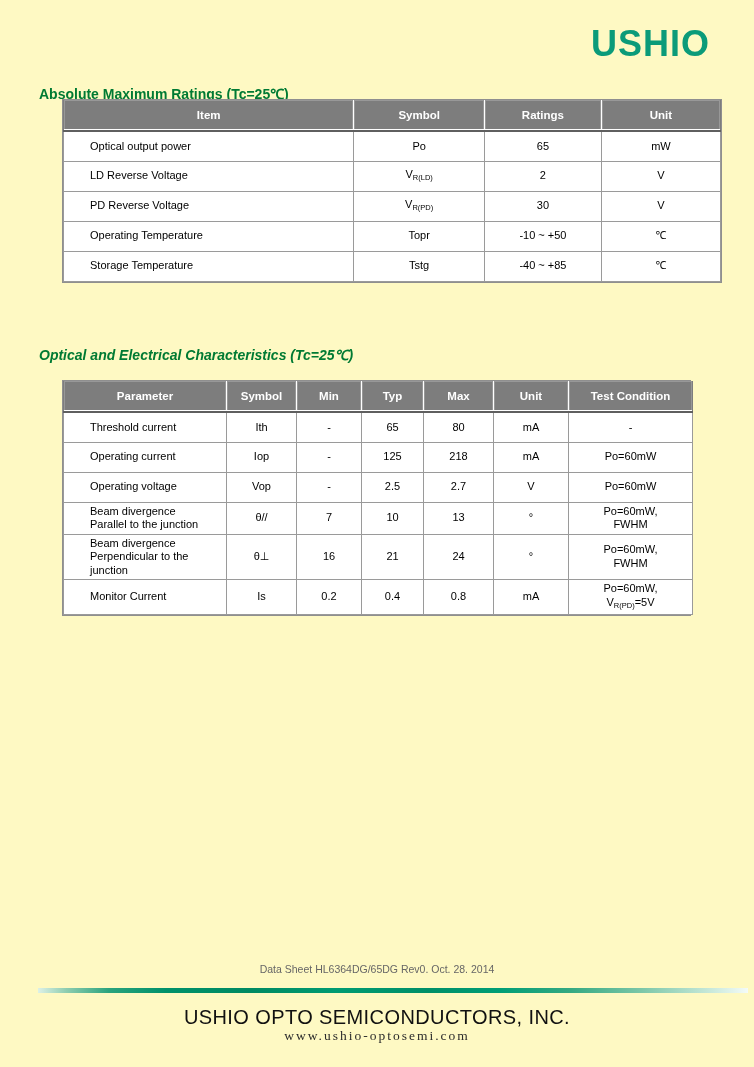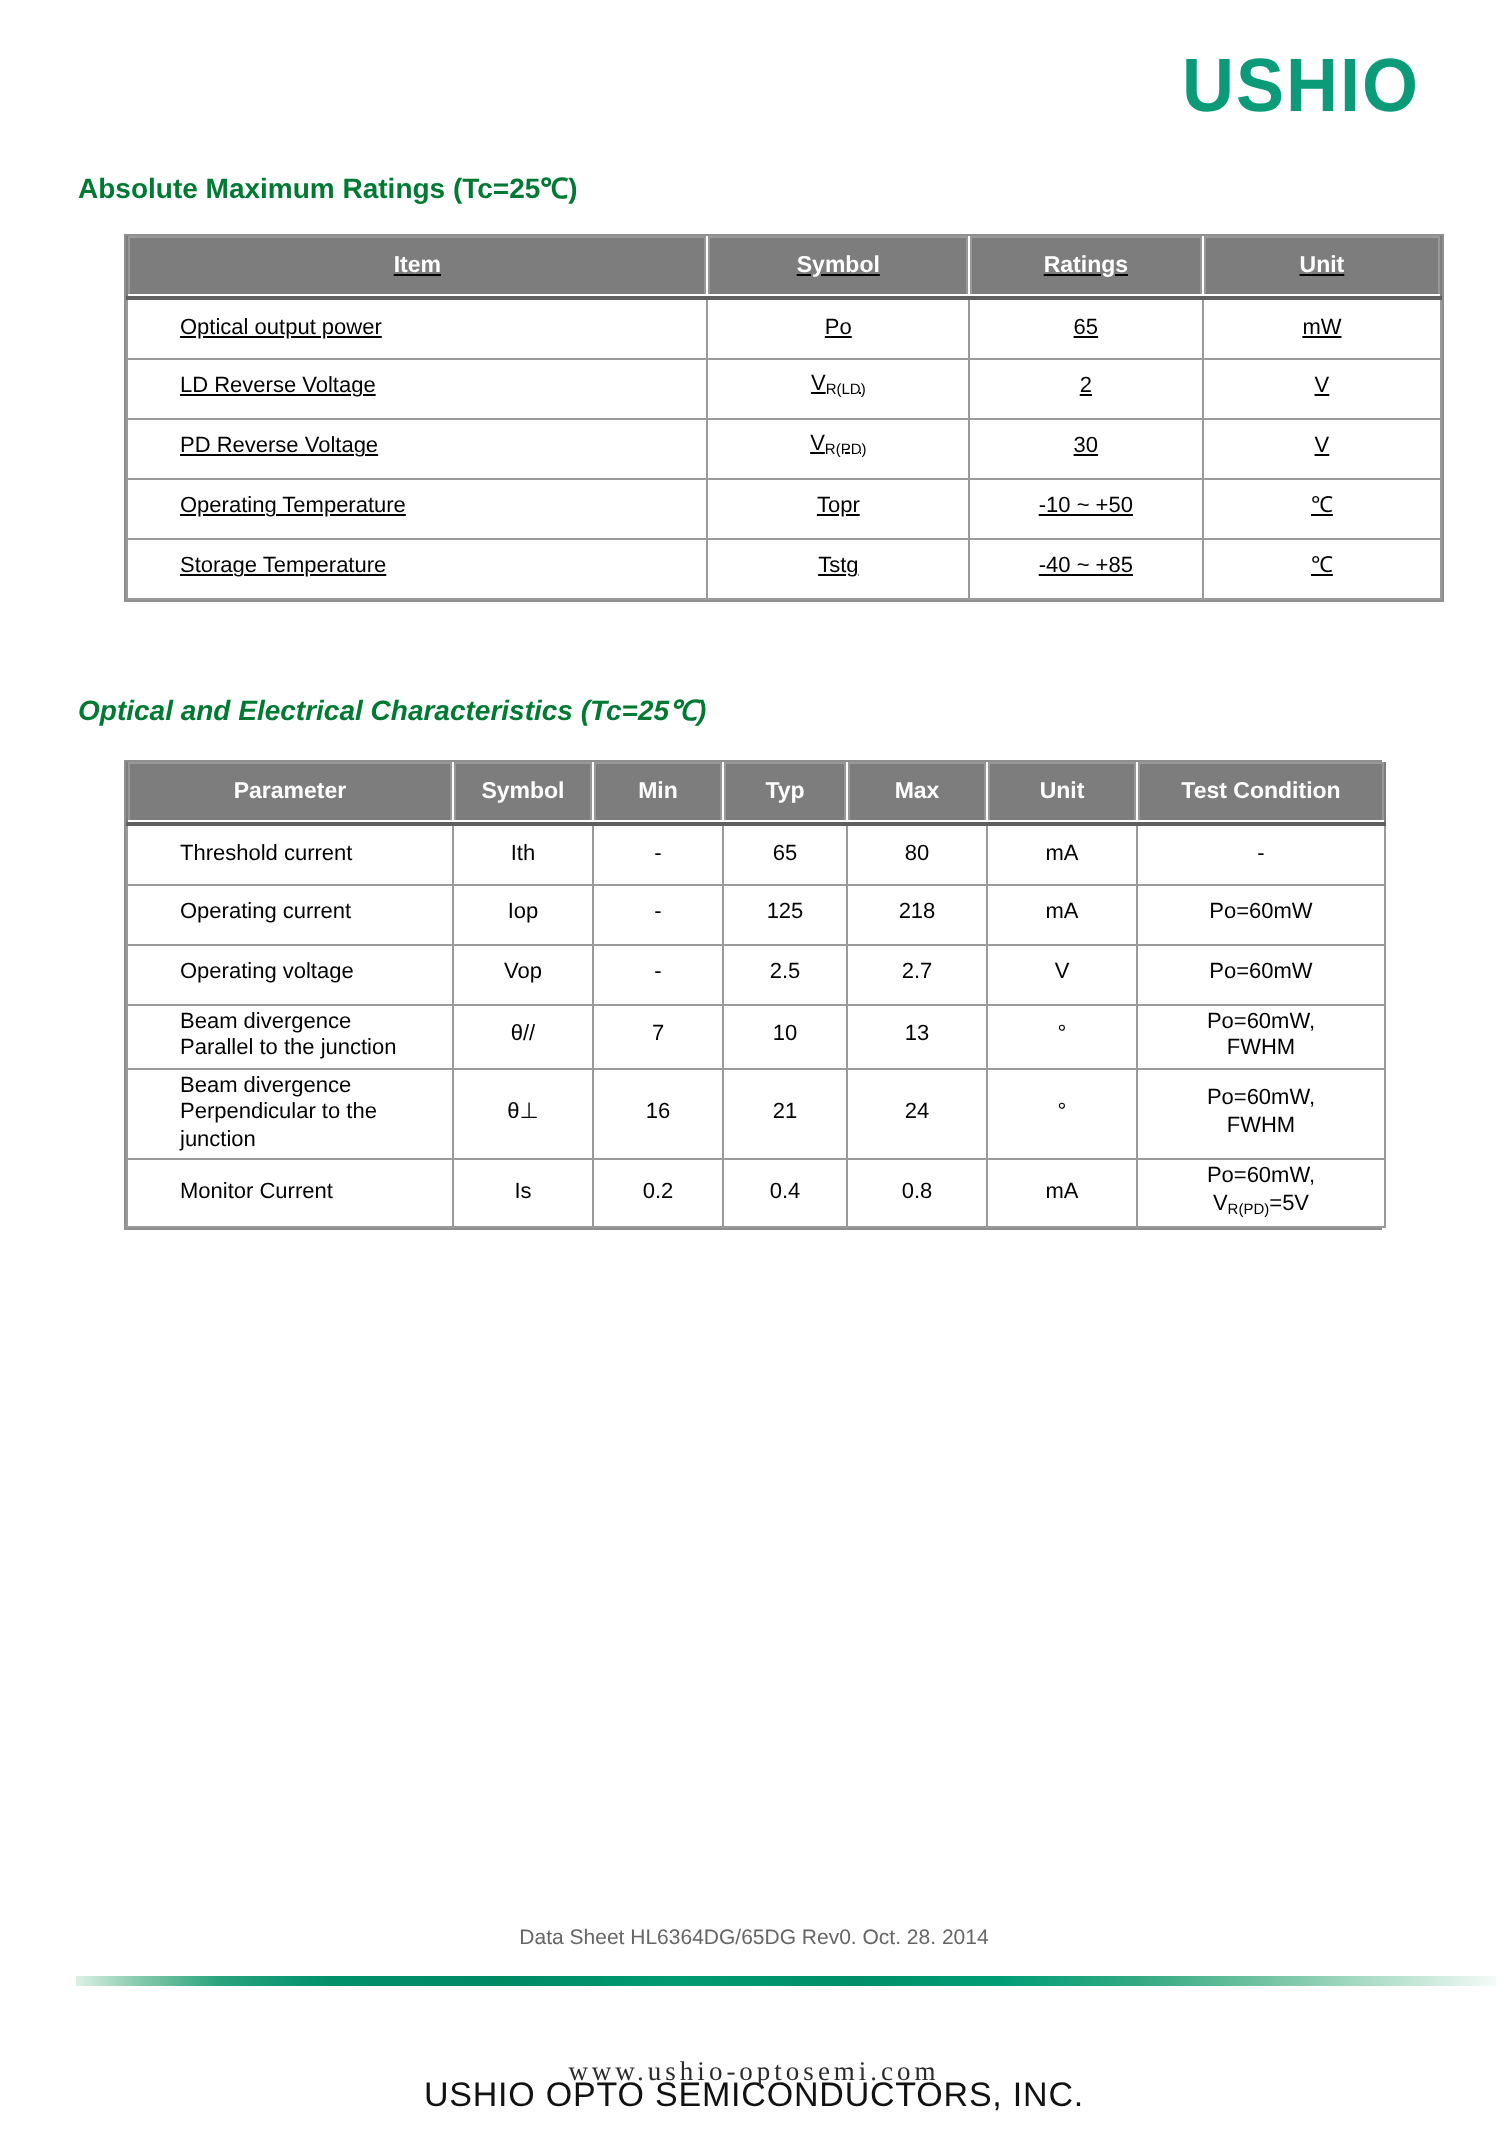--- a/index.html
+++ b/index.html
@@ -1,37 +1,37 @@
 <!DOCTYPE html>
 <html><head>
 <meta charset="utf-8">
 <style>
   * { margin:0; padding:0; box-sizing:border-box; }
   body { background:#e9e9e9; font-family:"Liberation Sans", sans-serif; }
   .page {
     position:relative; width:754px; height:1067px; margin:0 auto;
-    background:#ffffff; overflow:hidden; color:#000;
+    background:#fef9c3; overflow:hidden; color:#000;
   }
   
   .logo {
     position:absolute; top:22px; right:44px;
     font-size:36px; font-weight:900; letter-spacing:1px;
     color:#0b9b79; transform:scaleY(1.05);
     font-family:"Liberation Sans", sans-serif;
   }
   
   .sec-title {
     position:absolute; left:39px;
     font-size:14px; font-weight:bold; color:#007a33;
   }
   #sec1-title { top:84px; }
   #sec2-title { top:345px;font-style:italic; }
   
   .tbl-wrap { position:absolute; left:62px; border:1px solid #8f8f8f; }
-  #table1-wrap { top:117px; width:660px;text-decoration:underline; }
+  #table1-wrap { top:99px; width:660px; }
   #table2-wrap { top:380px; width:629px; }
   table { border-collapse:collapse; table-layout:fixed; width:100%; font-size:11px; }
   th {
     background:#7d7d7d; color:#ffffff; font-weight:bold; font-size:11.5px;
     height:31px; padding:0 4px; text-align:center; vertical-align:middle;
     border-left:1px solid #ffffff; border-right:1px solid #ffffff;
     border-bottom:2px solid #5f5f5f;
     box-shadow: inset 0 -1px 0 #ffffff, inset 0 0 0 1px #989898;
   }
   th:first-child { border-left-color:#7d7d7d; }
@@ -50,21 +50,21 @@
   }
   .green-bar {
     position:absolute; top:988px; left:38px; width:710px; height:5px;
     background:linear-gradient(90deg,
       #ddf1e7 0%, #8ecdb0 4%, #2aa37d 10%, #00916a 18%, #008a62 30%,
       #009b72 42%, #008f68 55%, #009e76 65%, #35a982 75%, #7cc7a8 85%,
       #c2e6d6 94%, #f4fbf8 100%);
   }
   .company {
     position:absolute; top:1006px; left:0; width:100%;
-    text-align:center; font-size:17px; color:#111111; letter-spacing:0.4px;margin-top:32px;
+    text-align:center; font-size:20px; color:#111111; letter-spacing:0.4px;
   }
   .website {
     position:absolute; top:1028px; left:0; width:100%;
     text-align:center; font-size:13.5px; color:#2b2b2b; letter-spacing:2px;font-family:Liberation Serif, serif;
   }
 </style>
 </head>
 <body>
 
 <div class="page">

